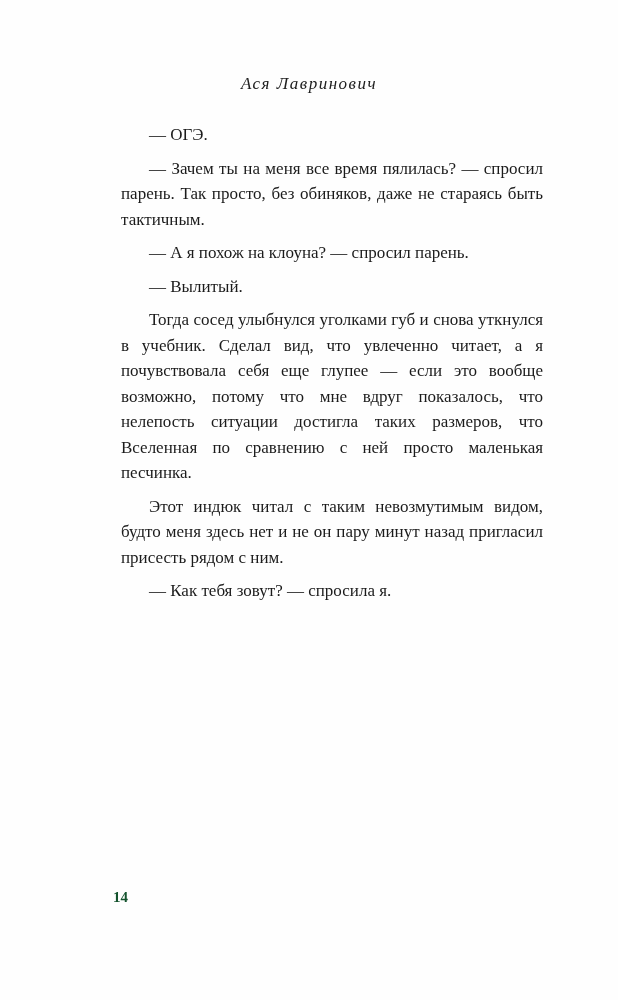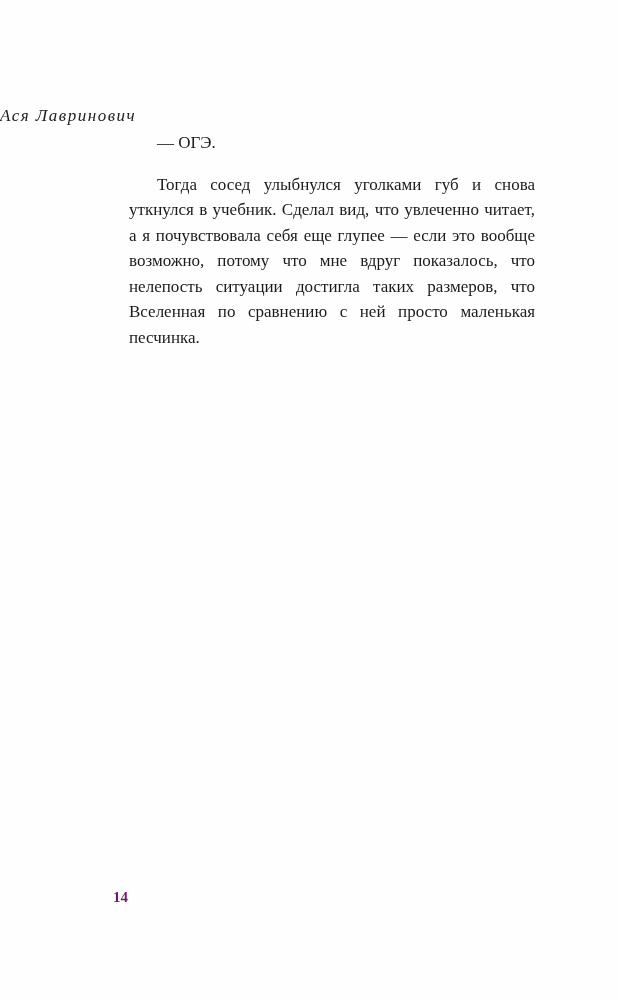--- a/index.html
+++ b/index.html
@@ -14,57 +14,61 @@
     background: #fefefe;
     font-family: "Liberation Serif", "DejaVu Serif", serif;
     color: #1b1b1b;
     overflow: hidden;
   }
   .running-head {
     position: absolute;
     top: 74px;
     left: 0;
     right: 0;
-    text-align: left;
+    text-align: center;
     font-style: italic;
     font-size: 17px;
     letter-spacing: 1.5px;
     color: #202020;
-    margin-top: 32px;
   }
   .text-block {
     position: absolute;
     top: 114px;
     left: 113px;
     width: 438px;
     font-size: 17px;
     line-height: 25.5px;
     text-align: justify;
     hyphens: auto;
     -webkit-hyphens: auto;
   }
   .text-block p.para {
-    margin: 16px;
+    margin: 8px;
     padding: 0;
     text-indent: 28px;
   }
   .page-number {
     position: absolute;
     left: 113px;
     top: 889px;
     font-size: 15px;
     font-weight: bold;
-    color: #701a75;
+    color: #14532d;
   }
 </style>
 </head>
 <body>
 
 <div class="page">
   <div class="running-head">Ася Лавринович</div>
 
   <div class="text-block">
       <p class="para">— ОГЭ.</p>
+      <p class="para">— Зачем ты на меня все время пялилась? — спросил парень. Так просто, без обиняков, даже не стараясь быть тактичным.</p>
+      <p class="para">— А я похож на клоуна? — спросил парень.</p>
+      <p class="para">— Вылитый.</p>
       <p class="para">Тогда сосед улыбнулся уголками губ и снова уткнулся в учебник. Сделал вид, что увлеченно читает, а я почувствовала себя еще глупее — если это вообще возможно, потому что мне вдруг показалось, что нелепость ситуации достигла таких размеров, что Вселенная по сравнению с ней просто маленькая песчинка.</p>
+      <p class="para">Этот индюк читал с таким невозмутимым видом, будто меня здесь нет и не он пару минут назад пригласил присесть рядом с ним.</p>
+      <p class="para">— Как тебя зовут? — спросила я.</p>
     </div>
 
   <div class="page-number">14</div>
 </div>
 
 </body></html>

